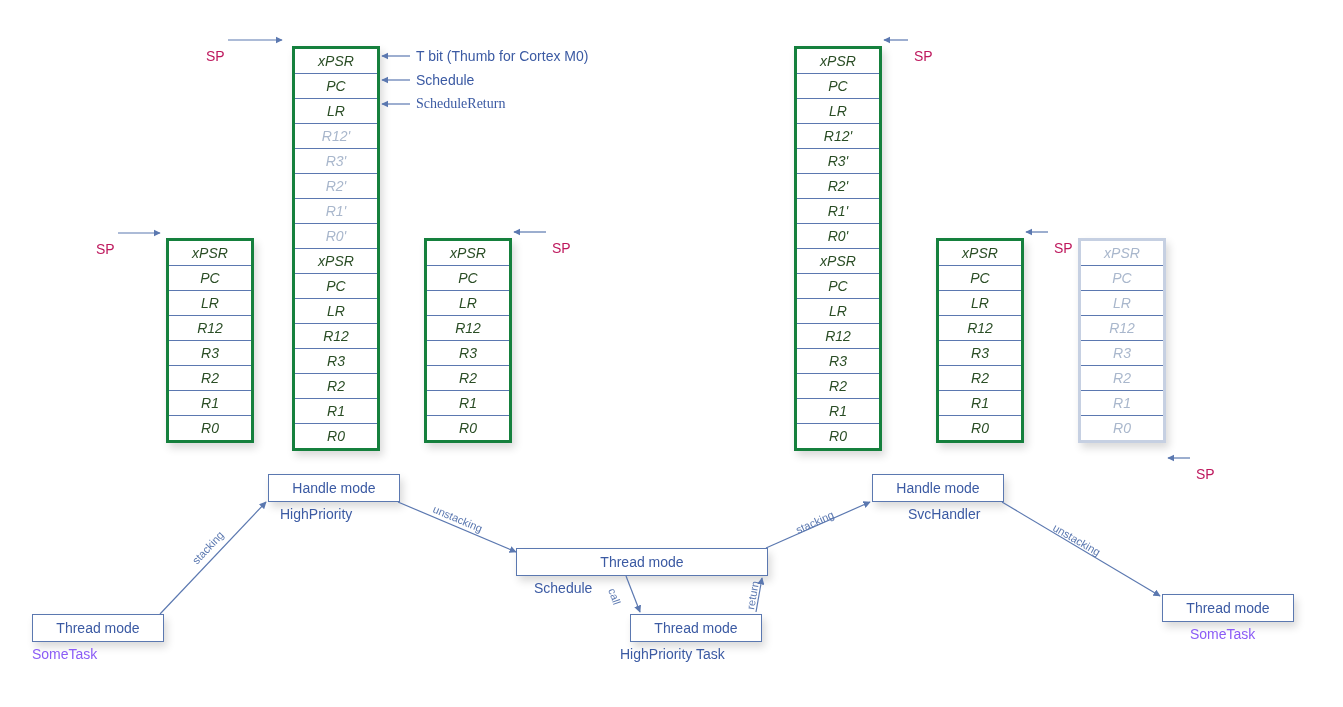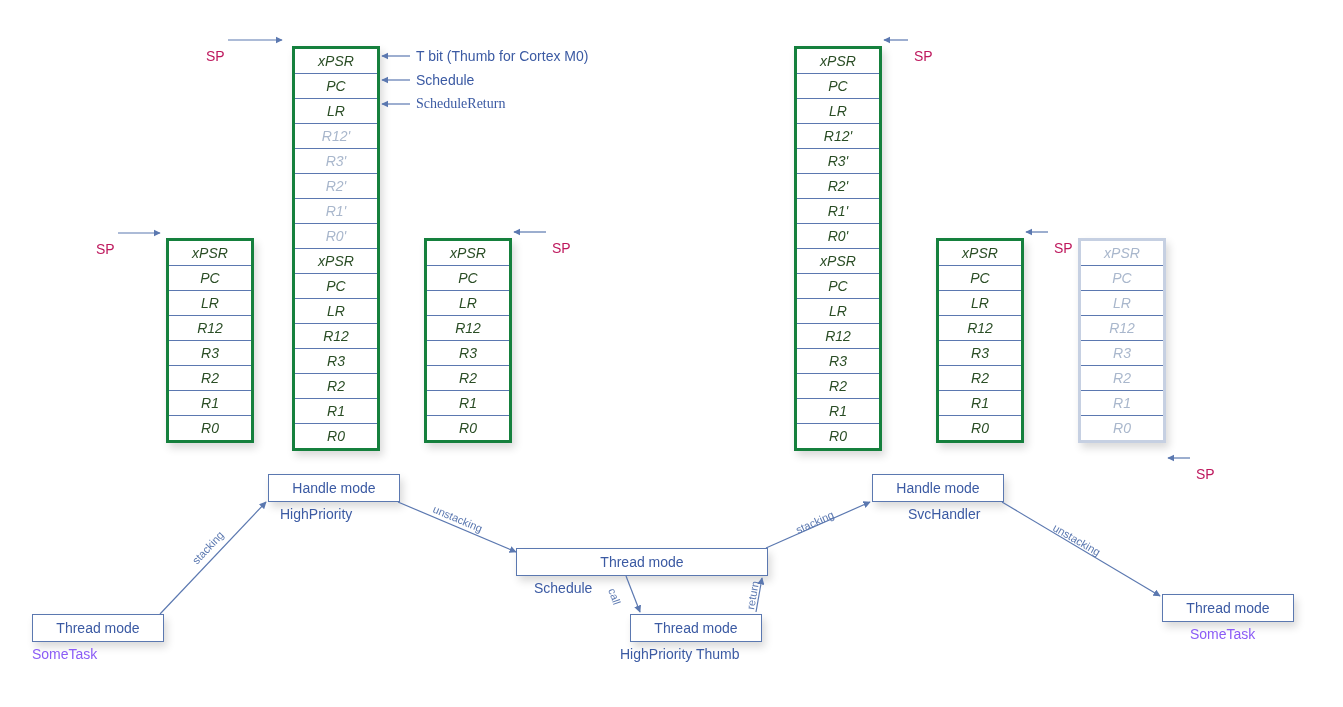--- a/index.html
+++ b/index.html
@@ -163,21 +163,21 @@
 <div class="modebox" style="left:268px; top:474px; width:130px;">Handle mode</div>
 <div class="label" style="left:280px; top:506px;">HighPriority</div>
 
 <div class="modebox" style="left:32px; top:614px; width:130px;">Thread mode</div>
 <div class="label green" style="left:32px; top:646px;">SomeTask</div>
 
 <div class="modebox" style="left:516px; top:548px; width:250px;">Thread mode</div>
 <div class="label" style="left:534px; top:580px;">Schedule</div>
 
 <div class="modebox" style="left:630px; top:614px; width:130px;">Thread mode</div>
-<div class="label" style="left:620px; top:646px;">HighPriority Thumb</div>
+<div class="label" style="left:620px; top:646px;">HighPriority Task</div>
 
 <div class="modebox" style="left:872px; top:474px; width:130px;">Handle mode</div>
 <div class="label" style="left:900px; top:506px;margin-left:8px;">SvcHandler</div>
 
 <div class="modebox" style="left:1162px; top:594px; width:130px;">Thread mode</div>
 <div class="label green" style="left:1190px; top:626px;">SomeTask</div>
 
 <svg class="overlay">
   <defs>
     <marker id="ah" viewBox="0 0 10 10" refX="9" refY="5" markerWidth="6" markerHeight="6" orient="auto-start-reverse">

